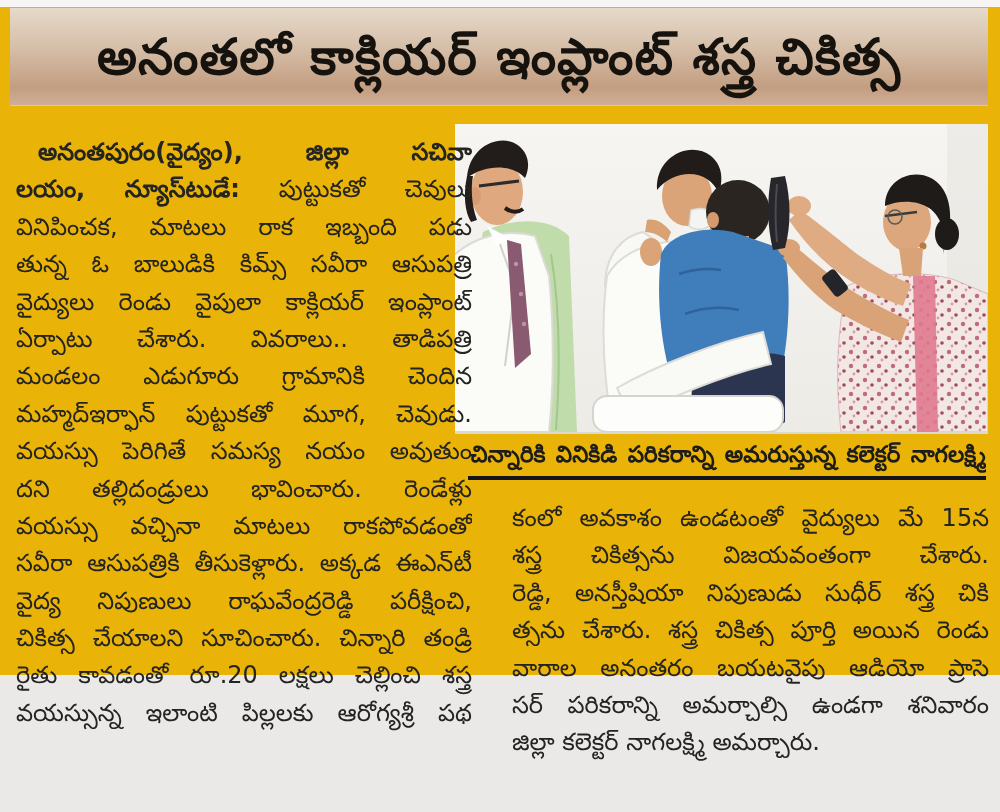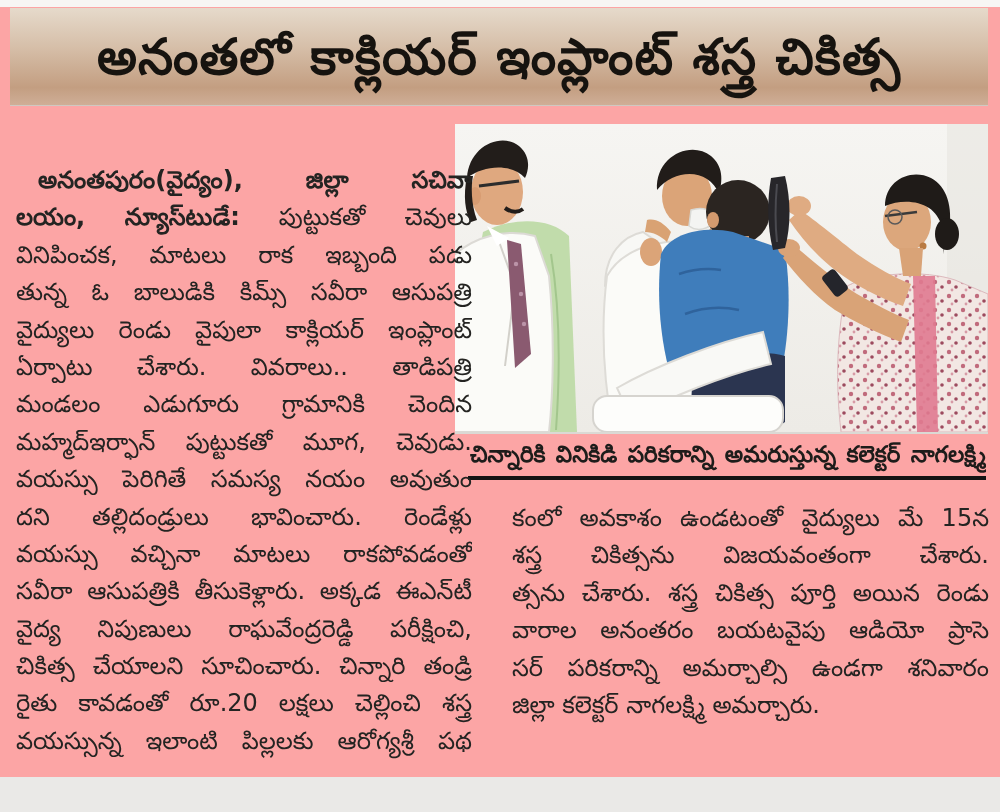--- a/index.html
+++ b/index.html
@@ -3,22 +3,22 @@
 <meta charset="utf-8">
 <style>
   html,body { margin:0; padding:0; }
   body {
     width:1000px; height:812px;
     background:#eae9e7;
     font-family:"DejaVu Sans","Liberation Sans",sans-serif;
     overflow:hidden;
   }
   .page {
-    position:relative; width:1000px; height:777px;
-    background:#fca5a5;
+    position:relative; width:1000px; height:675px;
+    background:#eab308;
   }
   .page::before{
     content:""; position:absolute; left:0; top:0; right:0; height:7px;
     background:#f7f6f4;
   }
   
   .banner{
     position:absolute; left:10px; top:8px; width:978px; height:97px;
     background:linear-gradient(180deg,#e6dacb 0%,#d6bfa9 40%,#c39e81 82%,#cfae97 100%);
     display:flex; align-items:center; justify-content:center;
@@ -45,21 +45,21 @@
     background:#141414;
   }
   
   .col{ position:absolute; color:#242422; font-size:24px; }
   .col-left { left:16px;  top:134px; width:456px; }
   .col-right{ left:512px; top:500px; width:477px; }
   .line{
     height:37.4px; line-height:37.4px; overflow:hidden;
     text-align:justify; text-align-last:justify;
   }
-  .line.indent{ text-indent:22px;margin-top:28px; }
+  .line.indent{ text-indent:22px; }
   .line.para-end{ text-align-last:left; }
   .b{ font-weight:bold; }
 </style>
 </head>
 <body>
 
 <div class="page">
 
   <div class="banner">
     <h1>అనంతలో కాక్లియర్ ఇంప్లాంట్ శస్త్ర చికిత్స</h1>
@@ -173,19 +173,20 @@
     <div class="line">సవీరా ఆసుపత్రికి తీసుకెళ్లారు. అక్కడ ఈఎన్‌టీ</div>
     <div class="line">వైద్య నిపుణులు రాఘవేంద్రరెడ్డి పరీక్షించి,</div>
     <div class="line">చికిత్స చేయాలని సూచించారు. చిన్నారి తండ్రి</div>
     <div class="line">రైతు కావడంతో రూ.20 లక్షలు చెల్లించి శస్త్ర</div>
     <div class="line">వయస్సున్న ఇలాంటి పిల్లలకు ఆరోగ్యశ్రీ పథ</div>
   </div>
 
   <div class="col col-right">
     <div class="line">కంలో అవకాశం ఉండటంతో వైద్యులు మే 15న</div>
     <div class="line">శస్త్ర చికిత్సను విజయవంతంగా చేశారు.</div>
+    <div class="line">రెడ్డి, అనస్తీషియా నిపుణుడు సుధీర్ శస్త్ర చికి</div>
     <div class="line">త్సను చేశారు. శస్త్ర చికిత్స పూర్తి అయిన రెండు</div>
     <div class="line">వారాల అనంతరం బయటవైపు ఆడియో ప్రాసె</div>
     <div class="line">సర్ పరికరాన్ని అమర్చాల్సి ఉండగా శనివారం</div>
     <div class="line para-end">జిల్లా కలెక్టర్ నాగలక్ష్మి అమర్చారు.</div>
   </div>
 
 </div>
 
 </body></html>

